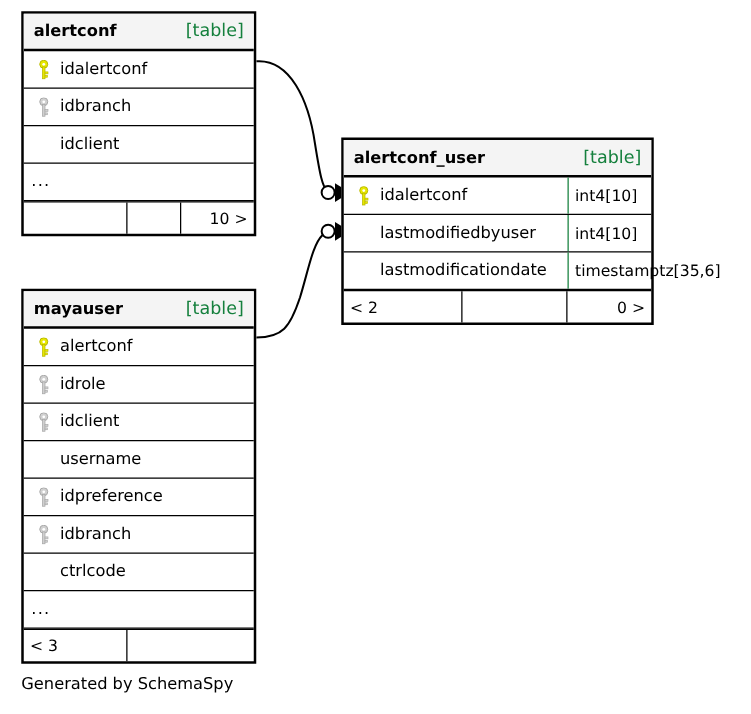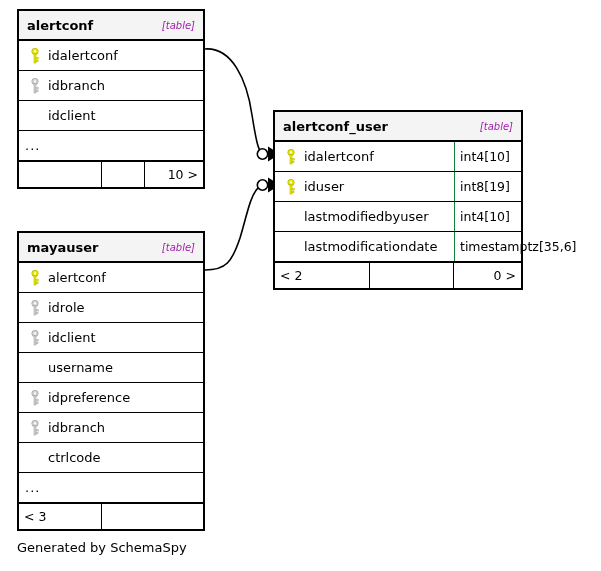--- a/index.html
+++ b/index.html
@@ -53,23 +53,22 @@
     padding: 0 8px;
     justify-content: space-between;
   }
   .hdr .tname {
     font-weight: bold;
     font-size: 13px;
     color: #000;
     letter-spacing: 0px;
   }
   .hdr .ttag {
-    font-size: 10px;
-    color: #a21caf;
-    font-style: italic;
+    font-size: 14px;
+    color: #15803d;
   }
 
   .colname {
     display: flex;
     align-items: center;
     box-sizing: border-box;
     padding-left: 6px;
     height: 100%;
     flex: 1 1 auto;
     font-size: 13px;
@@ -231,35 +230,20 @@
             <rect x="4" y="5.5" width="2" height="9.5" fill="#e8e800" stroke="#b8b800" stroke-width="0.6"></rect>
             <rect x="6" y="9.5" width="2.4" height="1.6" fill="#e8e800" stroke="#b8b800" stroke-width="0.5"></rect>
             <rect x="6" y="12.3" width="2" height="1.5" fill="#e8e800" stroke="#b8b800" stroke-width="0.5"></rect>
           </svg>
         </span>
         <span class="label">idalertconf</span>
       </div>
       <div class="coltype" style="flex:1">int4[10]</div>
     </div>
 
-    <div class="row">
-      <div class="colname" style="width:179px;flex:0 0 179px">
-        <span class="keyslot">
-          <svg class="keyicon" width="10" height="16" viewBox="0 0 10 16">
-            <circle cx="5" cy="3.4" r="3.2" fill="#e8e800" stroke="#b8b800" stroke-width="0.8"></circle>
-            <circle cx="5" cy="3.4" r="1.1" fill="#ffffff"></circle>
-            <rect x="4" y="5.5" width="2" height="9.5" fill="#e8e800" stroke="#b8b800" stroke-width="0.6"></rect>
-            <rect x="6" y="9.5" width="2.4" height="1.6" fill="#e8e800" stroke="#b8b800" stroke-width="0.5"></rect>
-            <rect x="6" y="12.3" width="2" height="1.5" fill="#e8e800" stroke="#b8b800" stroke-width="0.5"></rect>
-          </svg>
-        </span>
-        <span class="label">iduser</span>
-      </div>
-      <div class="coltype" style="flex:1">int8[19]</div>
-    </div>
 
     <div class="row">
       <div class="colname" style="width:179px;flex:0 0 179px">
         <span class="keyslot"></span>
         <span class="label">lastmodifiedbyuser</span>
       </div>
       <div class="coltype" style="flex:1">int4[10]</div>
     </div>
 
     <div class="row">

